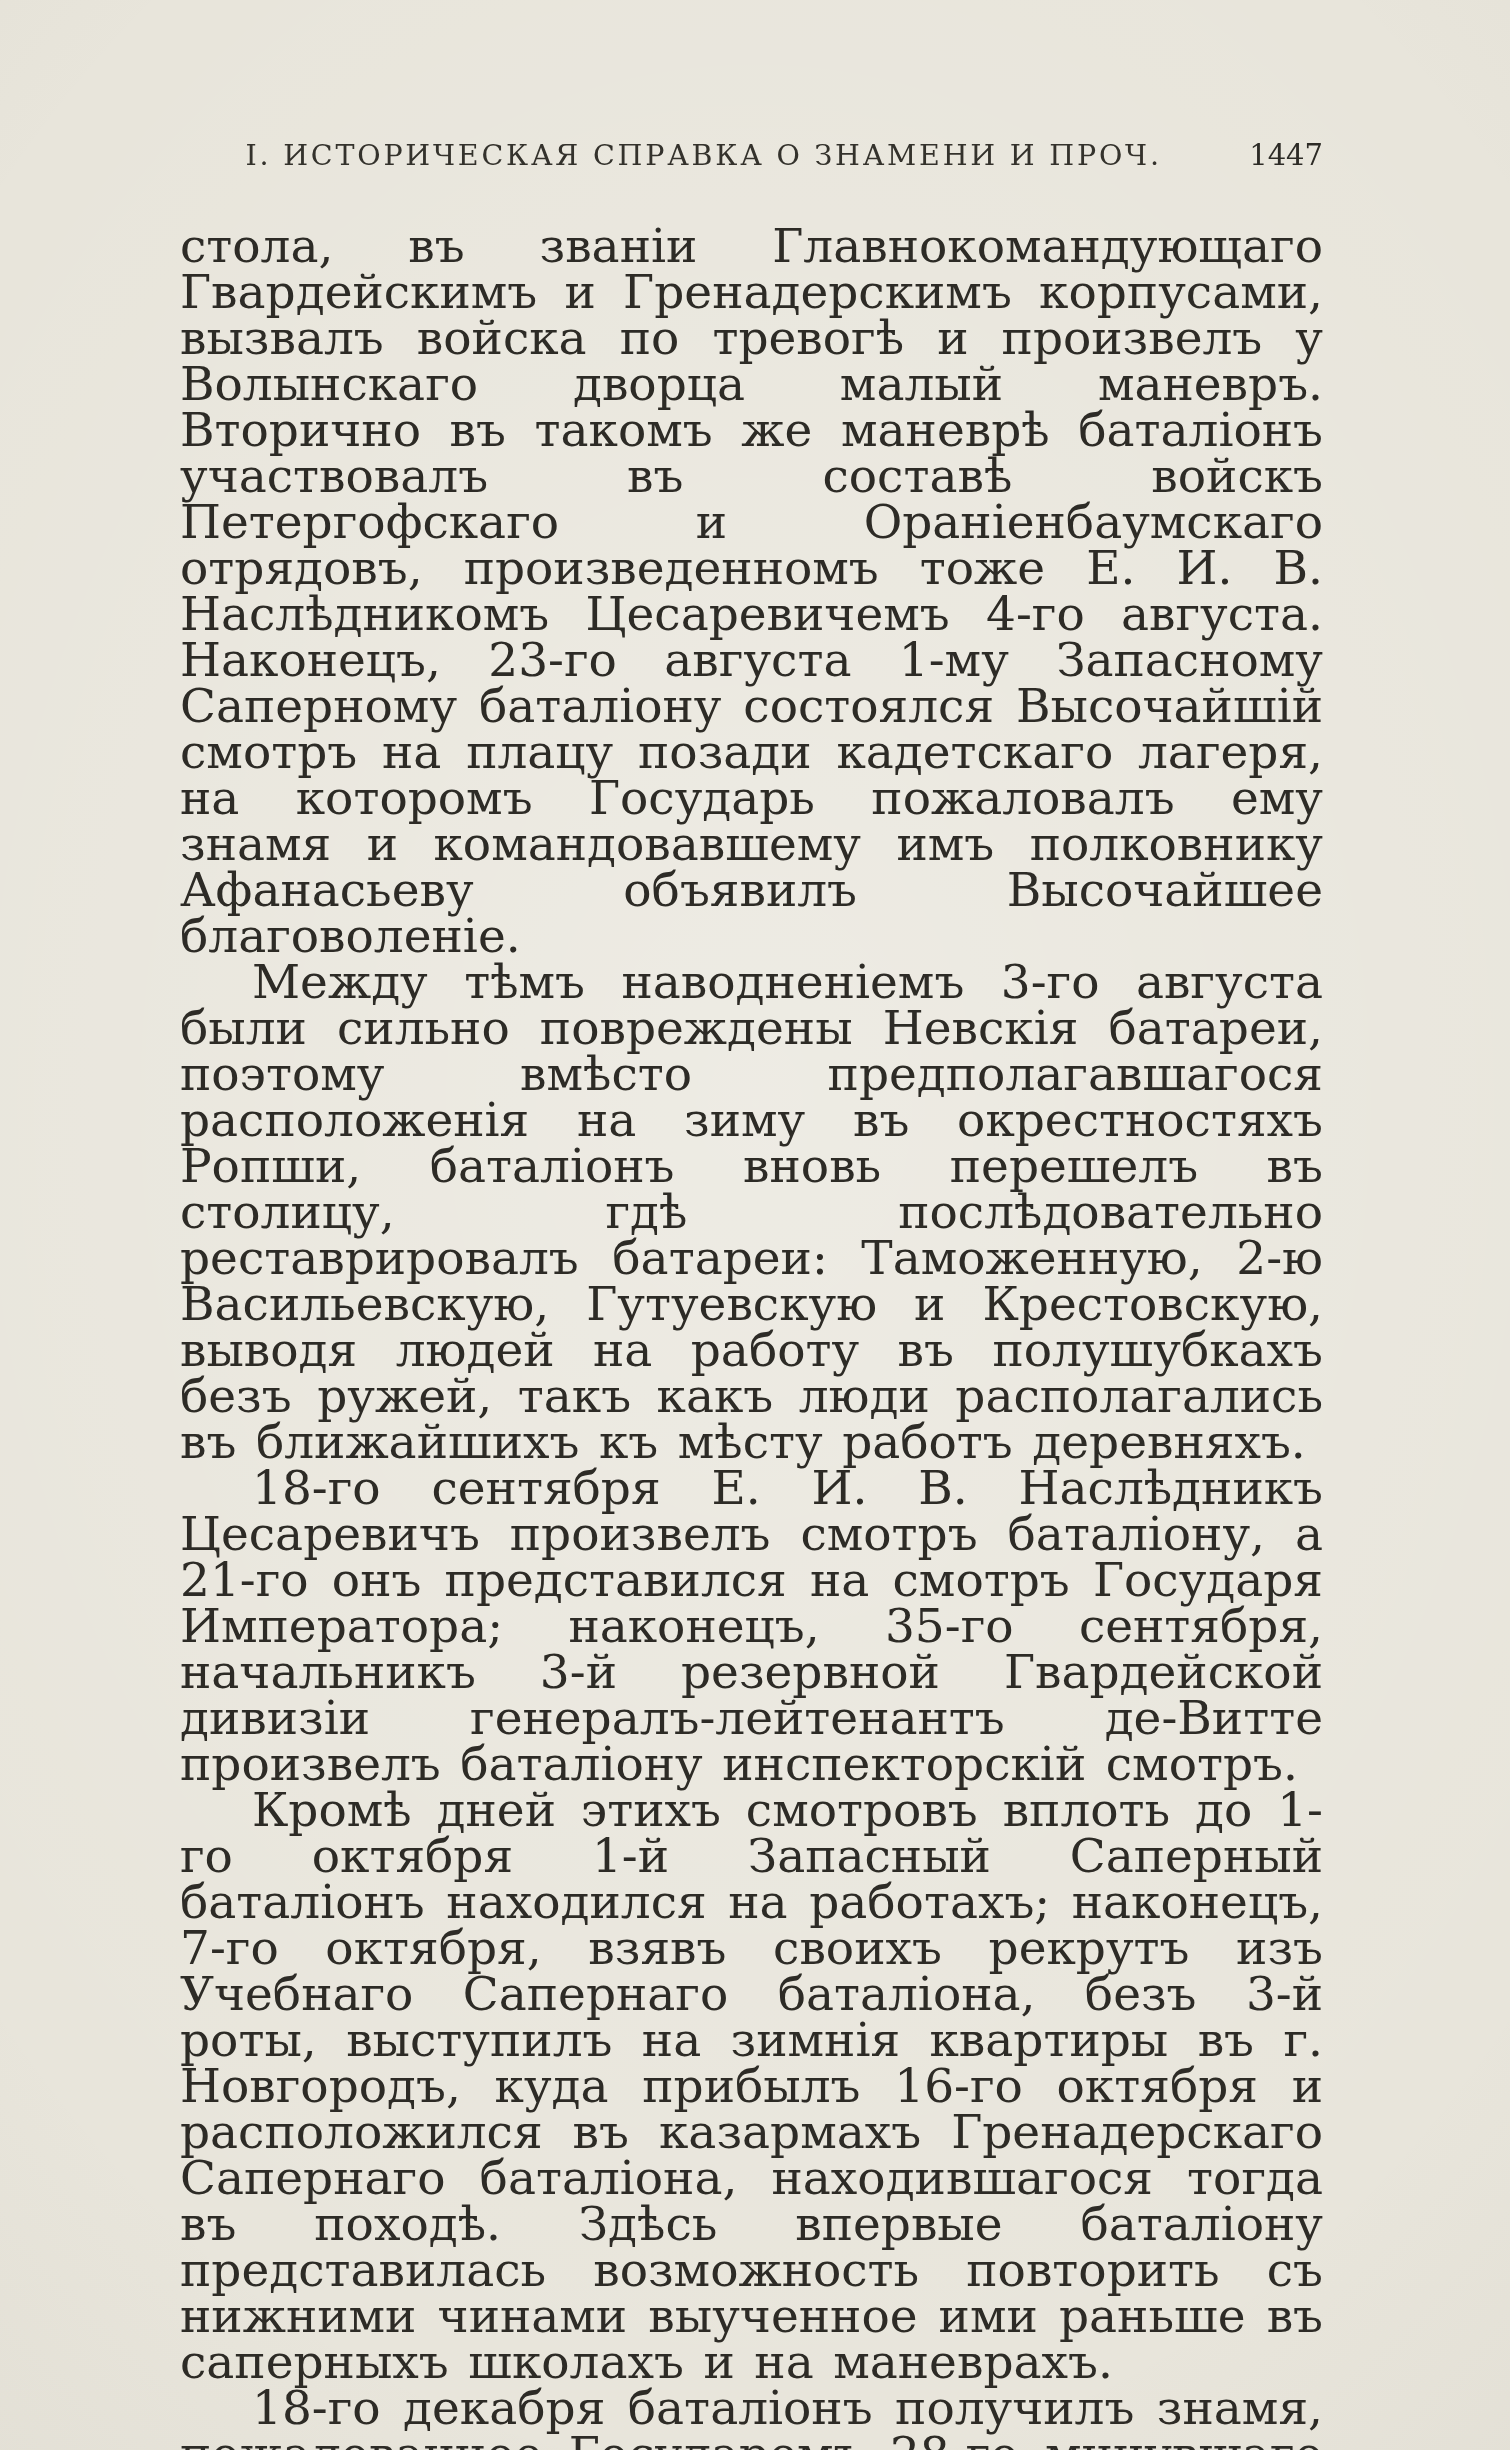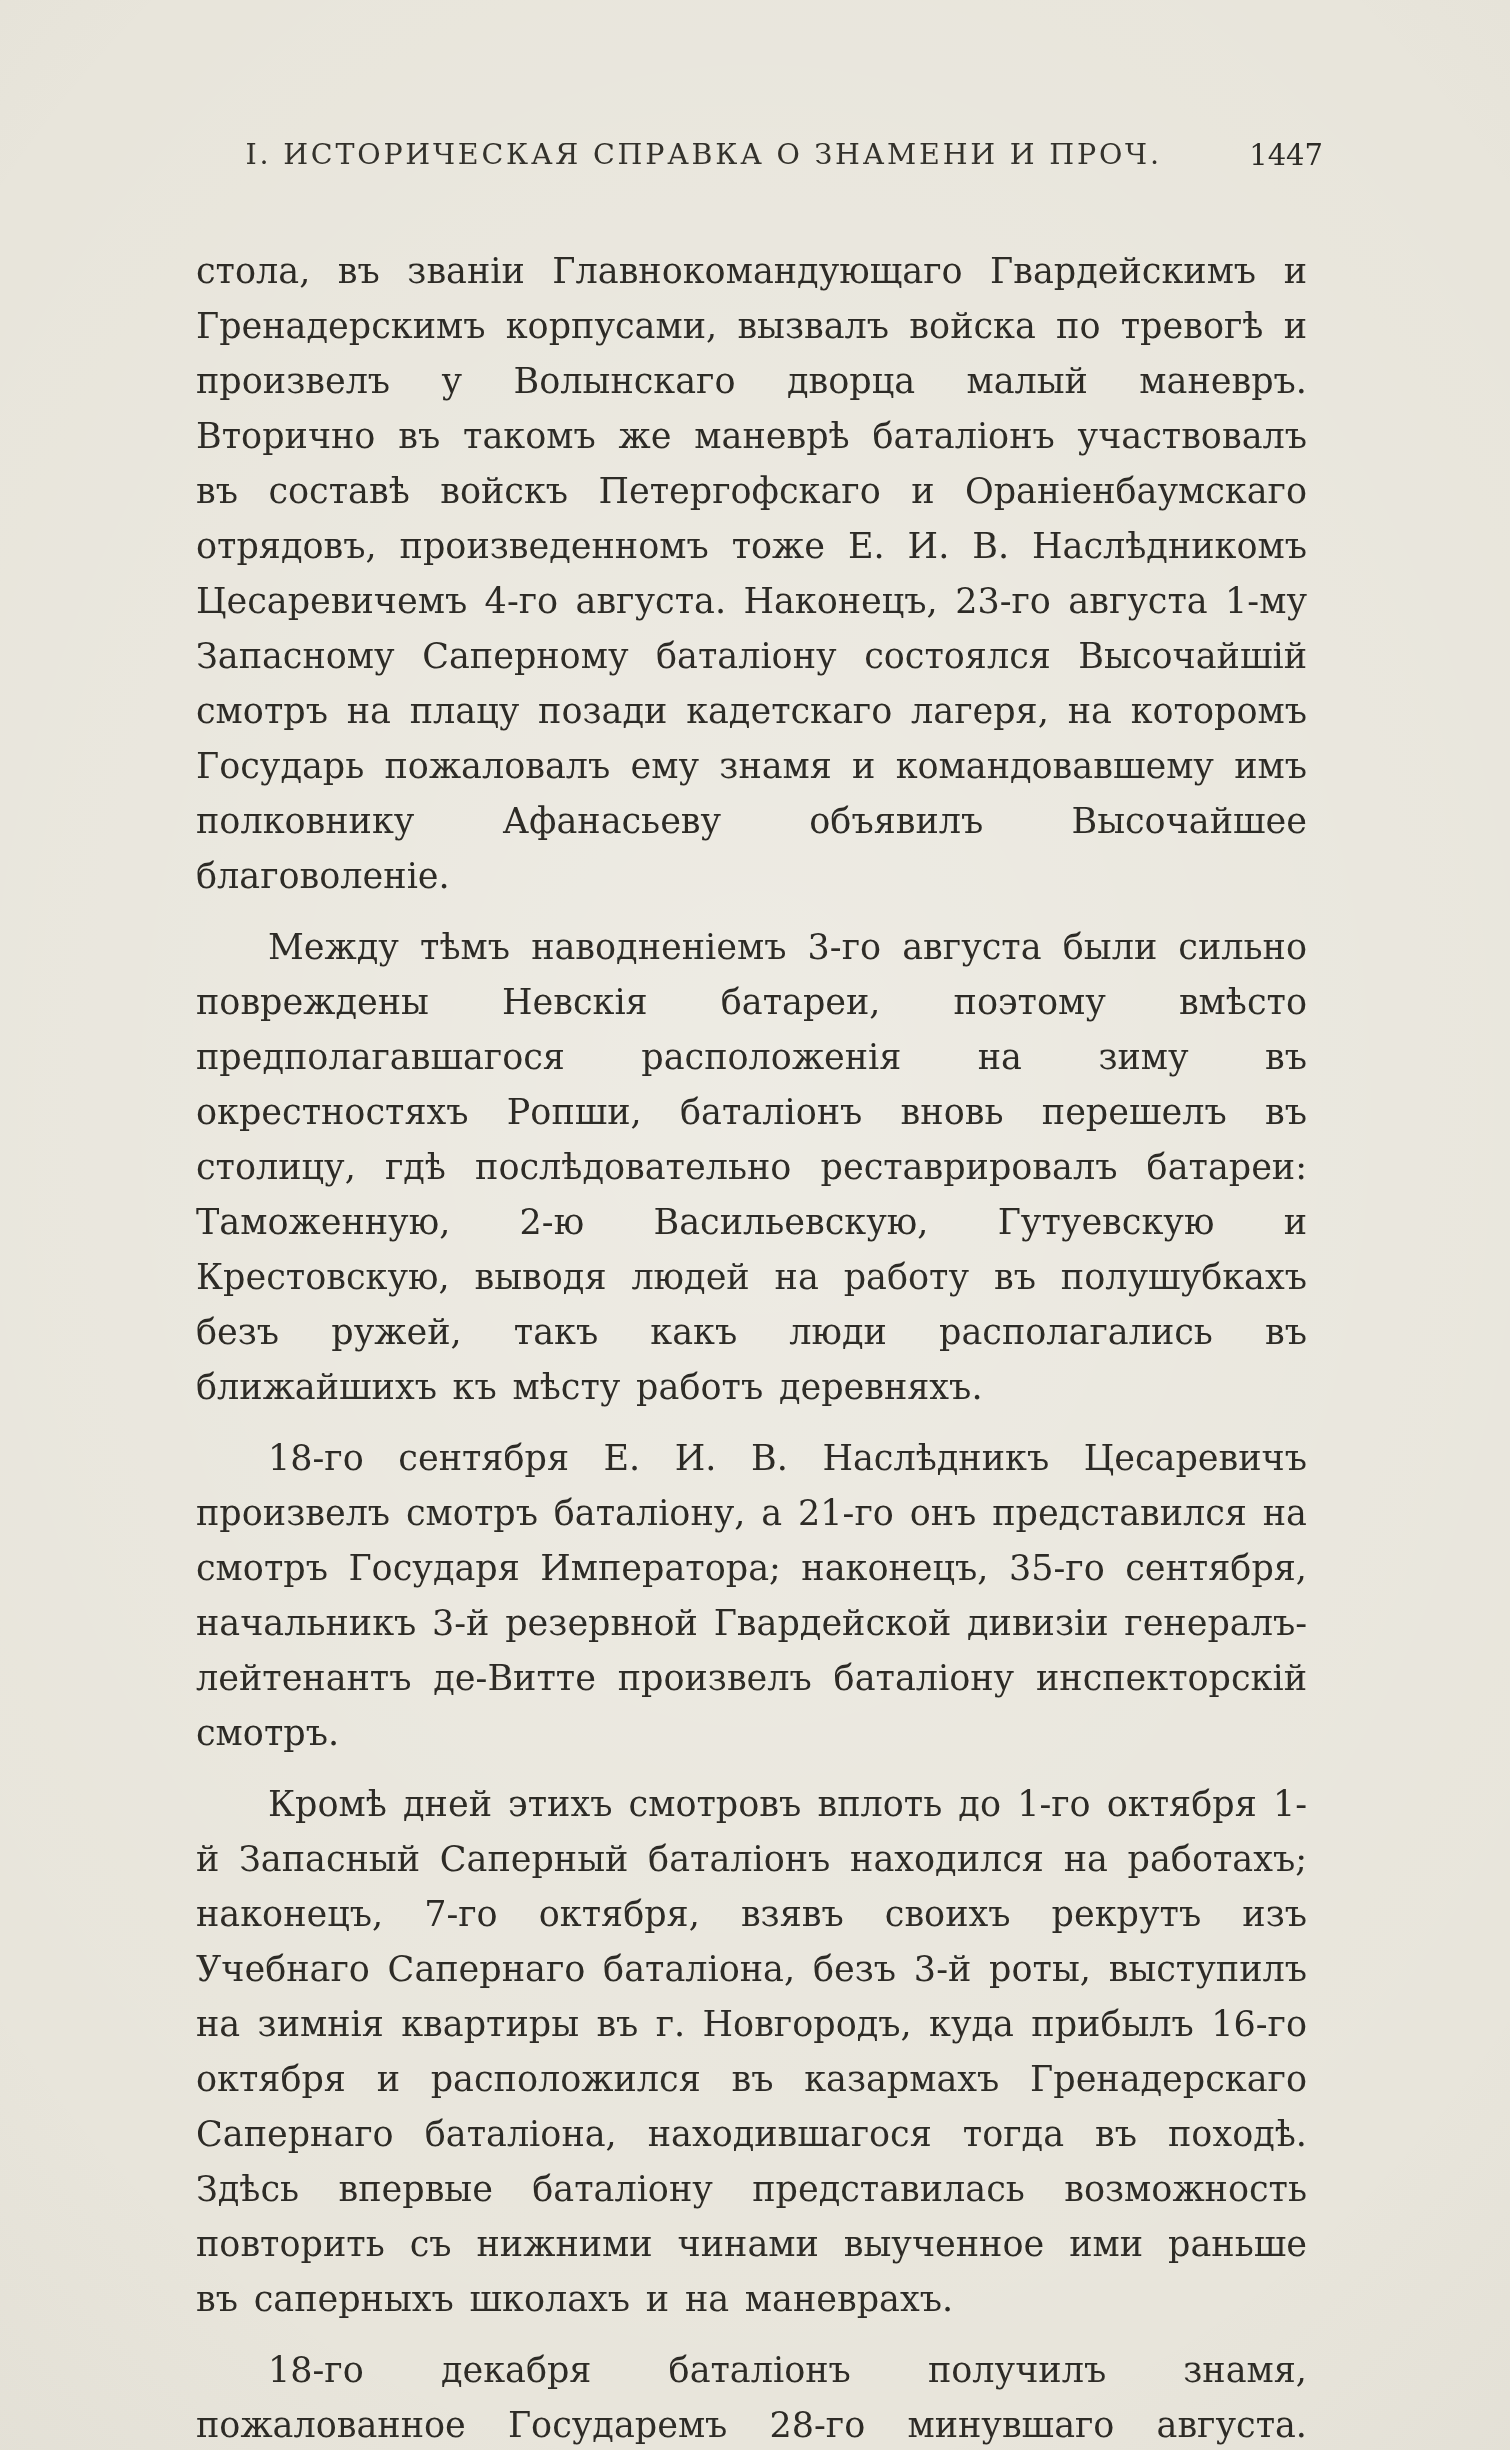--- a/index.html
+++ b/index.html
@@ -24,40 +24,40 @@
     overflow: hidden;
   }
   .content {
     position: absolute;
     left: 180px;
     top: 138px;
     width: 1143px;
   }
   .running-head {
     display: flex;
-    align-items: flex-start;
-    margin-bottom: 72px;
+    align-items: center;
+    margin-bottom: 51px;
   }
   .running-head .title {
     flex: 1;
     text-align: center;
     font-size: 28.5px;
     letter-spacing: 2.8px;
     color: #34322c;
     white-space: nowrap;
   }
   .running-head .pagenum {
     font-size: 29px;
     margin-left: 22px;
     color: #2d2b26;
   }
   .body-text p {
-    margin: 16px;
-    font-size: 35px;
-    line-height: 55px;
+    margin: 0;
+    font-size: 47px;
+    line-height: 46px;
     text-align: justify;
     text-align-last: left;
     word-spacing: 4.6px;
     color: #2d2b26;
   }
   .body-text p.indent {
     text-indent: 72px;
   }
 </style>
 </head>

